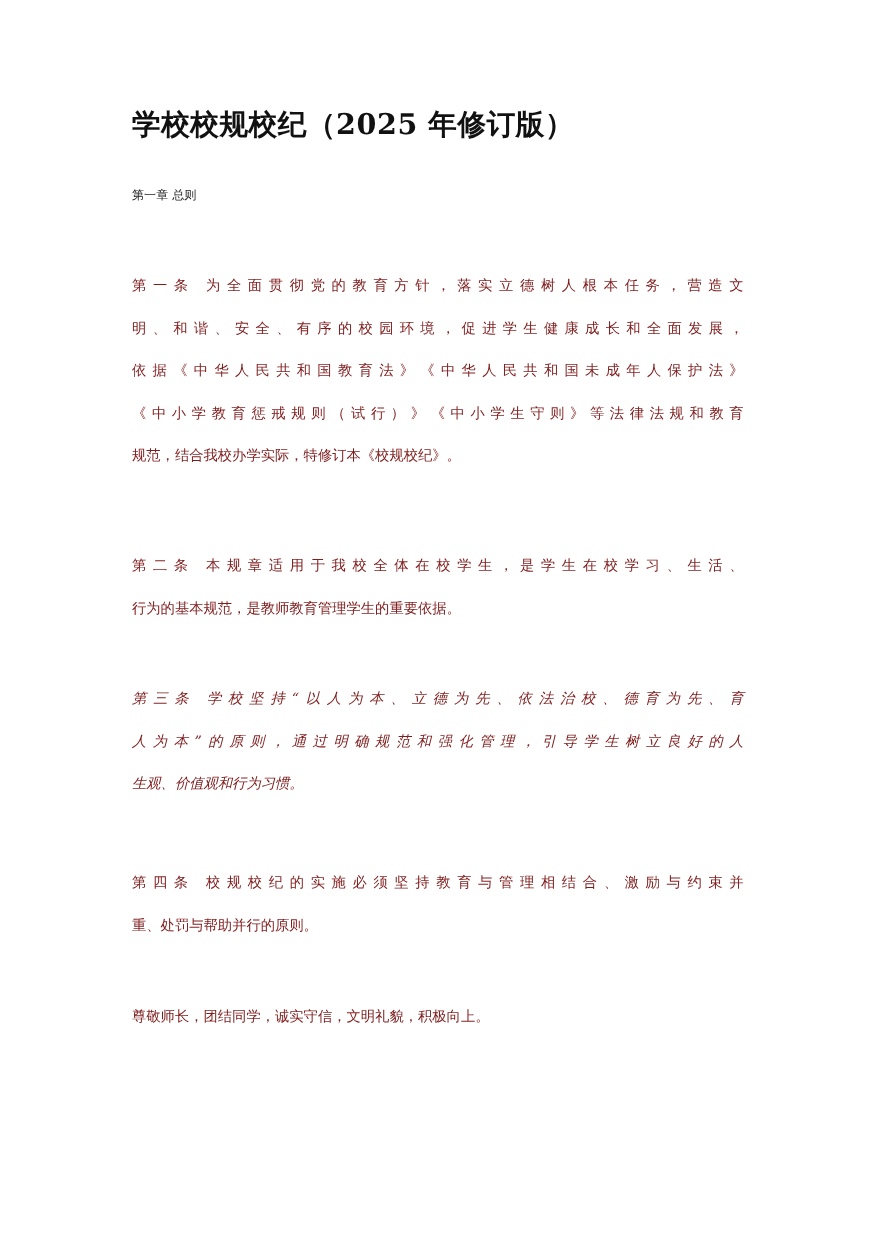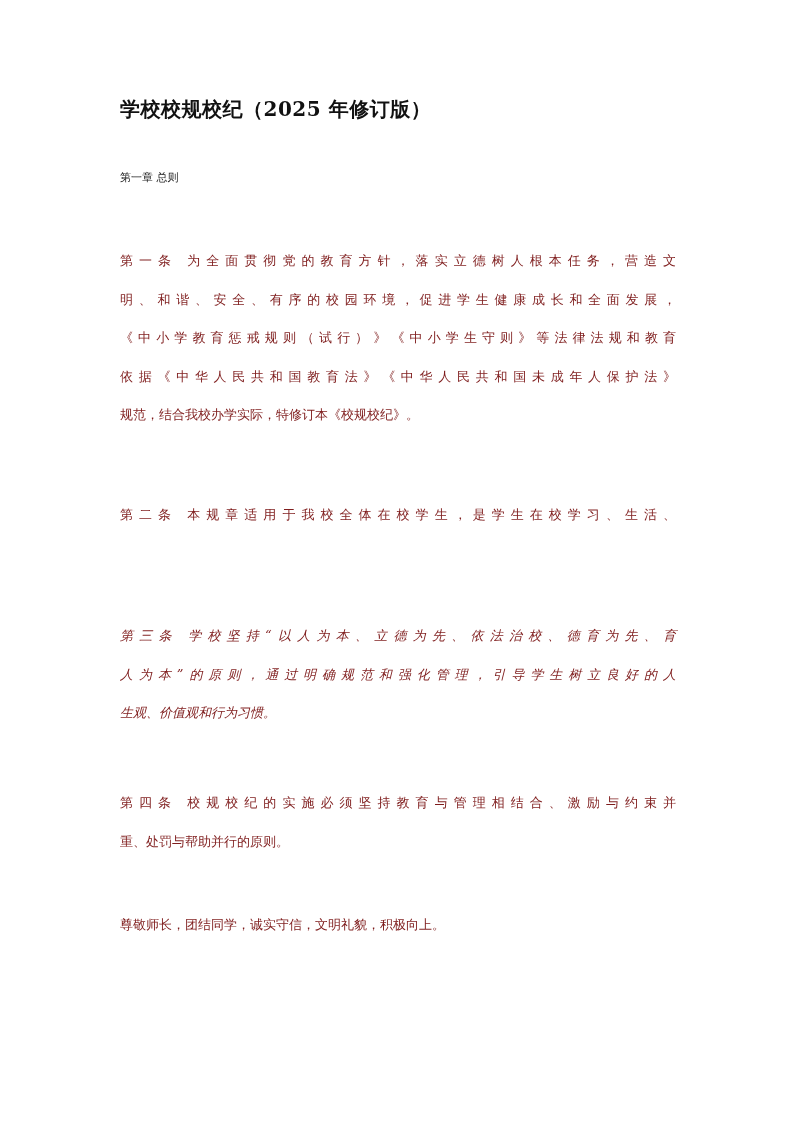--- a/index.html
+++ b/index.html
@@ -18,21 +18,21 @@
     .page {
       position: absolute;
       left: 120px;
       top: 0;
       width: 556px;
     }
     .doc-title {
       position: absolute;
       left: 0;
       top: 96px;
-      font-size: 20px;
+      font-size: 26px;
       font-weight: bold;
       letter-spacing: 0.5px;
       white-space: nowrap;
       color: #111111;
       text-align: right;
     }
     .chapter {
       position: absolute;
       left: 0;
       top: 170px;
@@ -65,27 +65,28 @@
 <body>
 
 <div class="page">
   <h1 class="doc-title" style="margin:0;">学校校规校纪（2025 年修订版）</h1>
 
   <div class="chapter">第一章 总则</div>
 
   <div class="article" style="top:242px;">
     <span class="line">第一条 为全面贯彻党的教育方针，落实立德树人根本任务，营造文</span>
     <span class="line">明、和谐、安全、有序的校园环境，促进学生健康成长和全面发展，</span>
+    <span class="line">依据《中华人民共和国教育法》《中华人民共和国未成年人保护法》</span>
     <span class="line">《中小学教育惩戒规则（试行）》《中小学生守则》等法律法规和教育</span>
-    <span class="line">依据《中华人民共和国教育法》《中华人民共和国未成年人保护法》</span>
     <span class="line last">规范，结合我校办学实际，特修订本《校规校纪》。</span>
   </div>
 
   <div class="article" style="top:496px;">
     <span class="line">第二条 本规章适用于我校全体在校学生，是学生在校学习、生活、</span>
+    <span class="line last">行为的基本规范，是教师教育管理学生的重要依据。</span>
   </div>
 
   <div class="article" style="top:617px;font-style:italic;">
     <span class="line">第三条 学校坚持“以人为本、立德为先、依法治校、德育为先、育</span>
     <span class="line">人为本”的原则，通过明确规范和强化管理，引导学生树立良好的人</span>
     <span class="line last">生观、价值观和行为习惯。</span>
   </div>
 
   <div class="article" style="top:784px;">
     <span class="line">第四条 校规校纪的实施必须坚持教育与管理相结合、激励与约束并</span>

